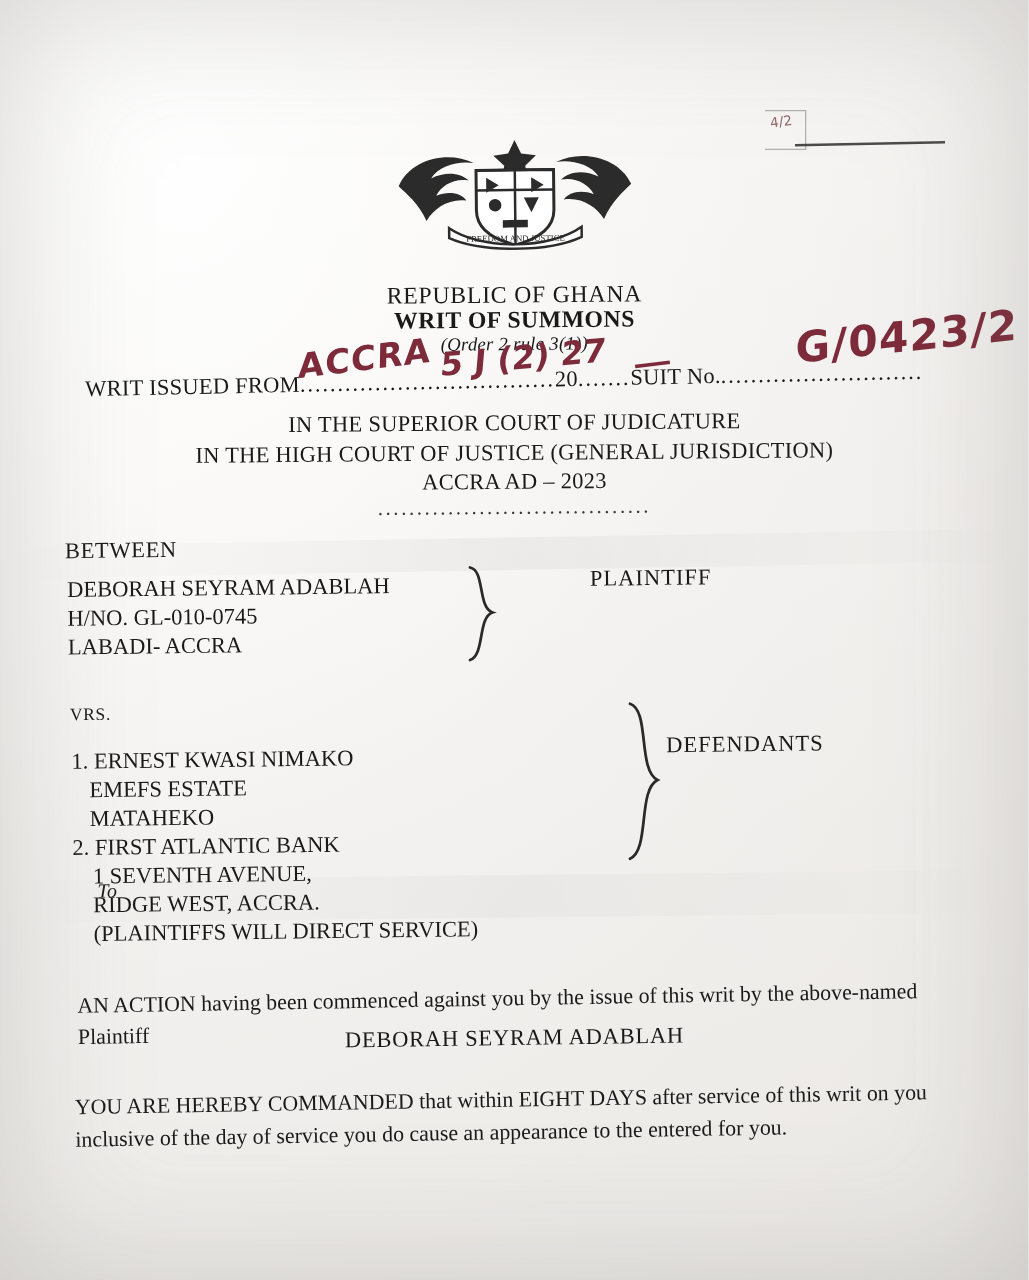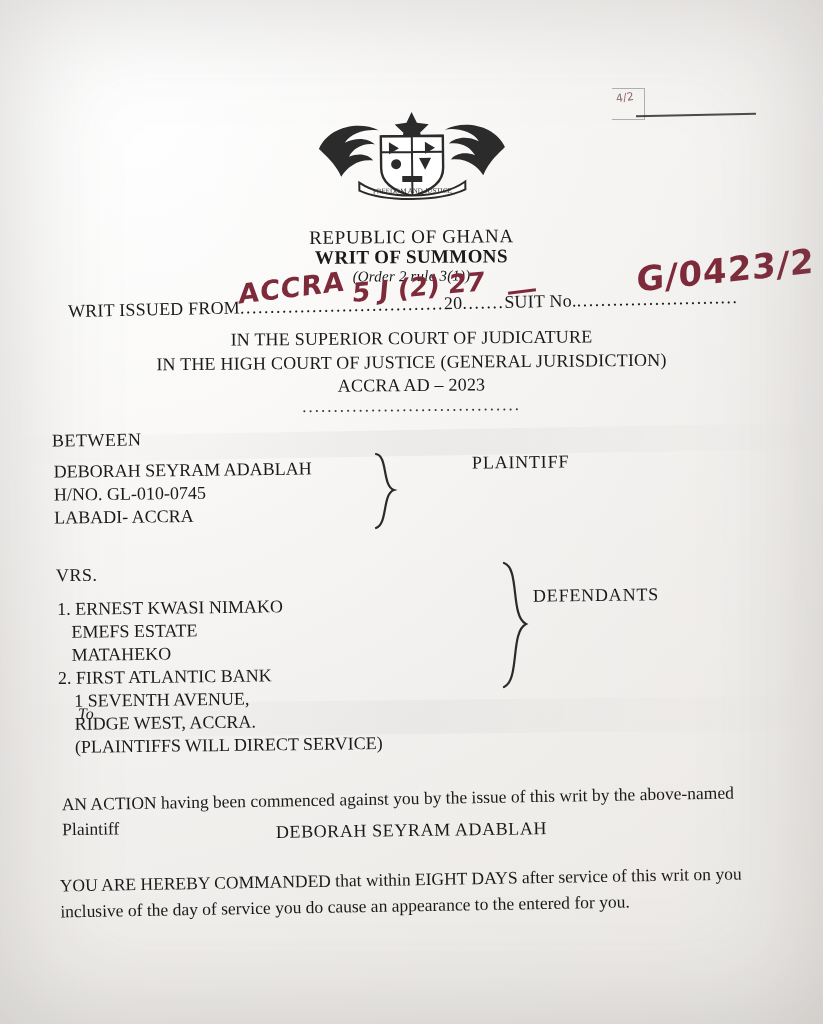--- a/index.html
+++ b/index.html
@@ -133,21 +133,21 @@
     left: 472px;
     top: 452px;
     font-size: 18px;
     letter-spacing: 0.8px;
     transform: rotate(-0.7deg);
   }
 
   .t-vrs {
     left: 56px;
     top: 565px;
-    font-size: 18px;
+    font-size: 14px;
     letter-spacing: 0.5px;
     transform: rotate(-0.7deg);
   }
 
   .defendants-block {
     position: absolute;
     left: 58px;
     top: 596px;
     font-size: 18px;
     line-height: 23px;

